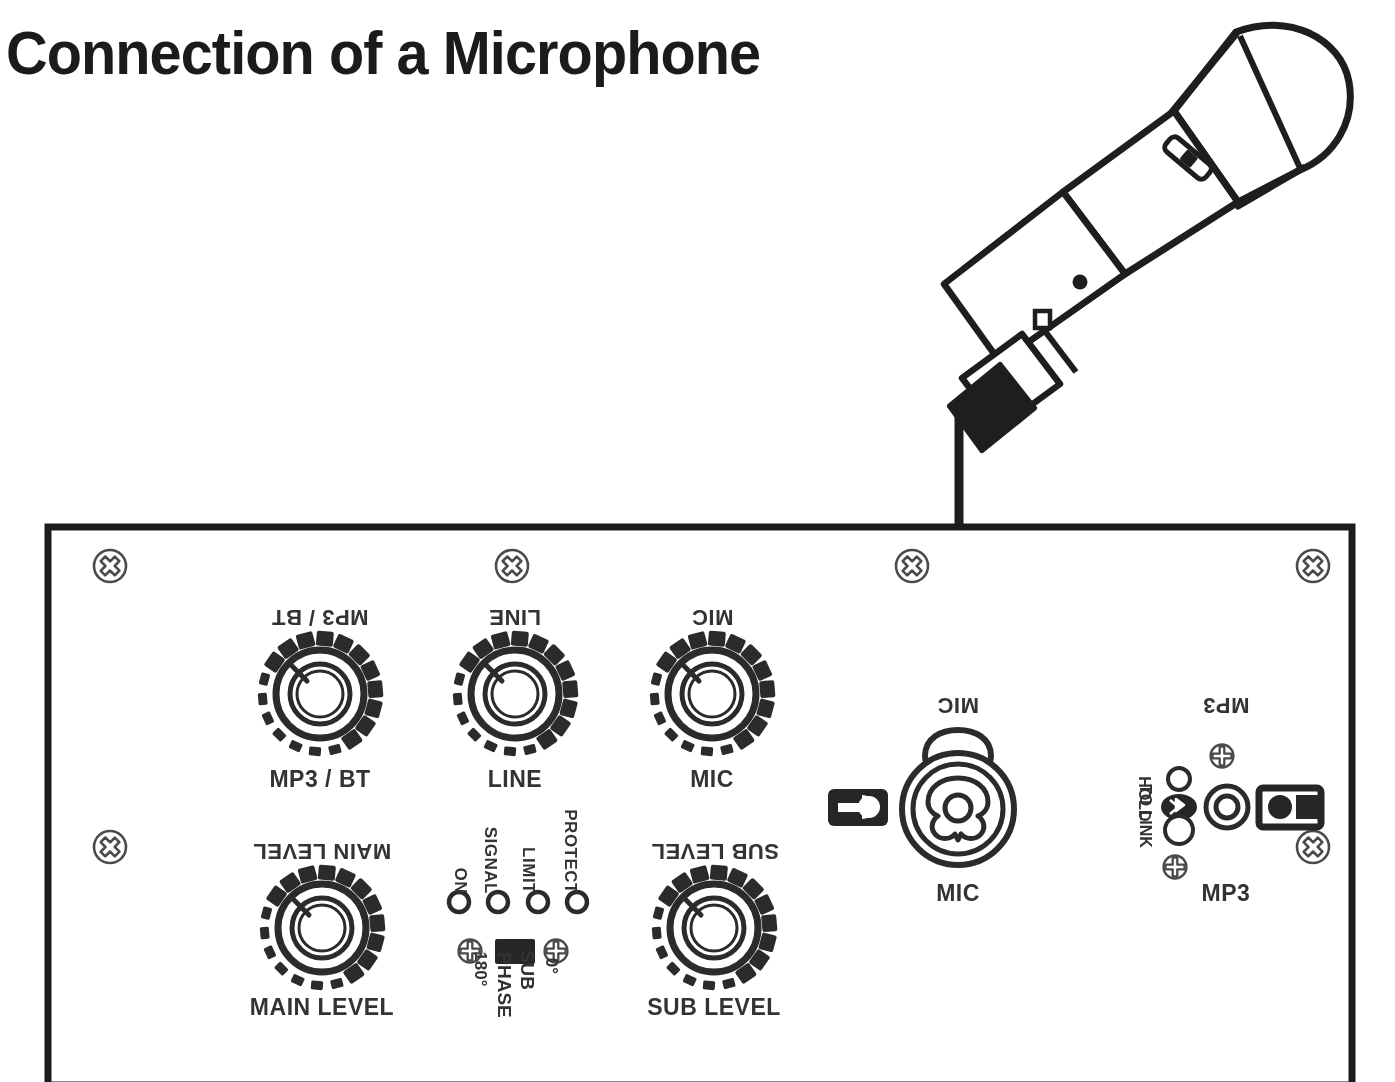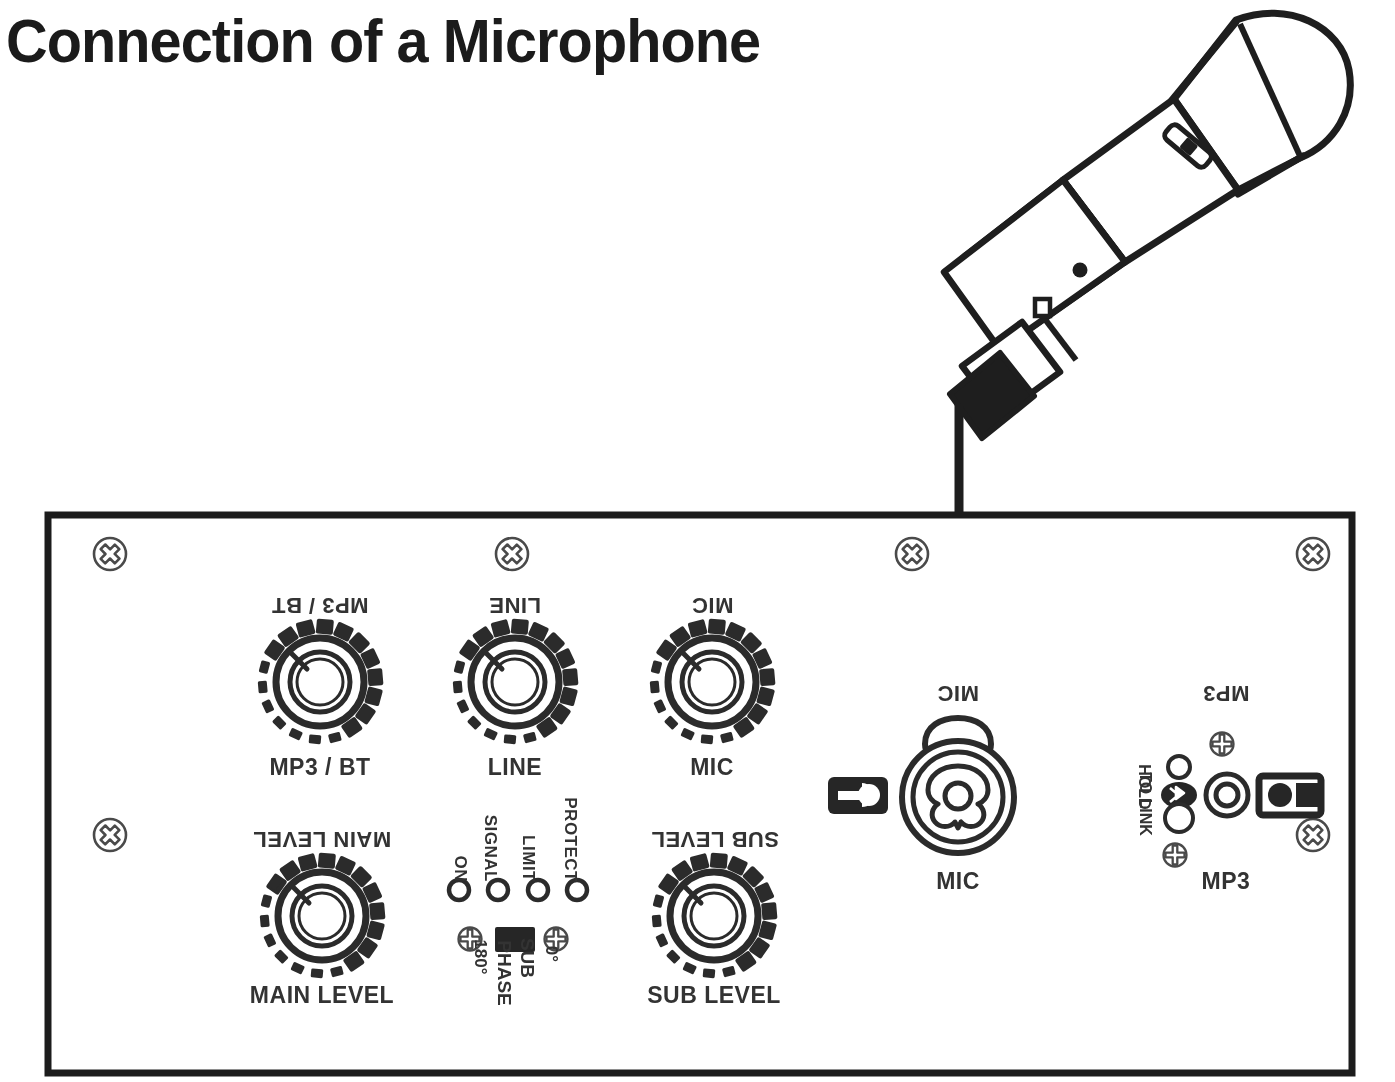--- a/index.html
+++ b/index.html
@@ -1,21 +1,21 @@
 <!DOCTYPE html>
 <html><head>
 <meta charset="utf-8">
 <style>
   html,body{margin:0;padding:0;background:#ffffff;}
   body{
     font-family:"Liberation Sans","DejaVu Sans",sans-serif;
     width:1395px;height:1082px;position:relative;overflow:hidden;
     -webkit-font-smoothing:antialiased;
   }
-  #stage{position:absolute;left:0;top:4px;width:1395px;height:805px;text-decoration:underline;}
+  #stage{position:absolute;left:0;top:16px;width:1395px;height:805px;text-decoration:underline;}
   #stage svg{position:absolute;left:0;top:0;}
 
   .ttl{
     position:absolute;left:6px;top:2px;
     font-family:"Liberation Sans","DejaVu Sans",sans-serif;
     font-weight:bold;font-size:62px;line-height:70px;
     letter-spacing:-1px;
     color:#1b1b1b;
     transform:scaleX(.93);transform-origin:left top;
     white-space:nowrap;

